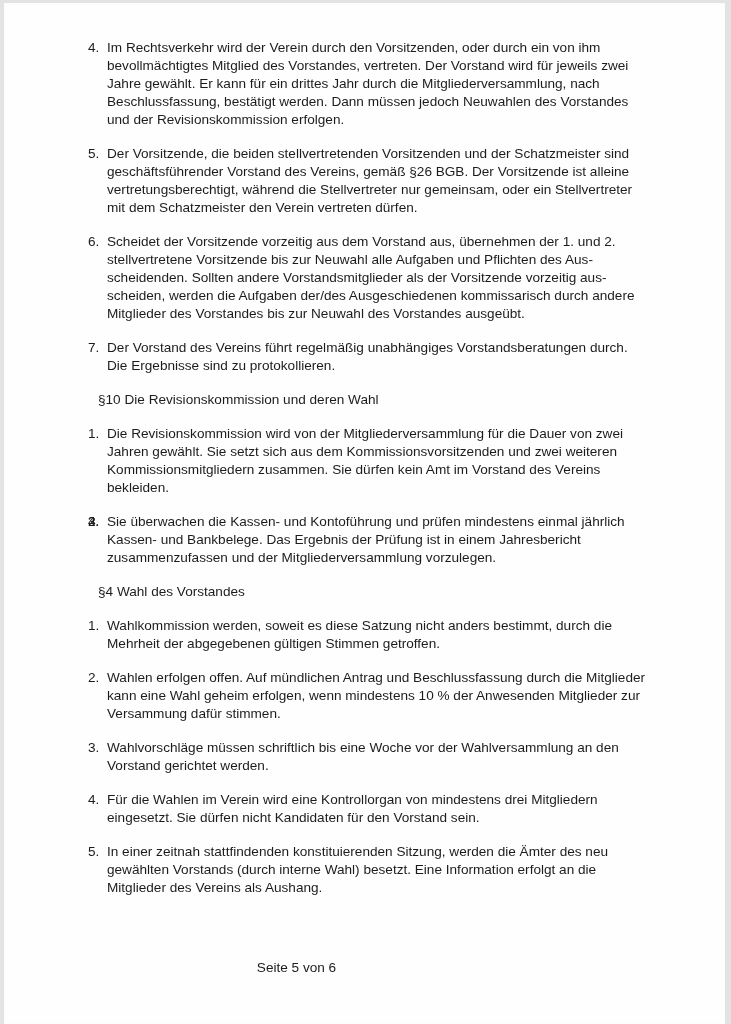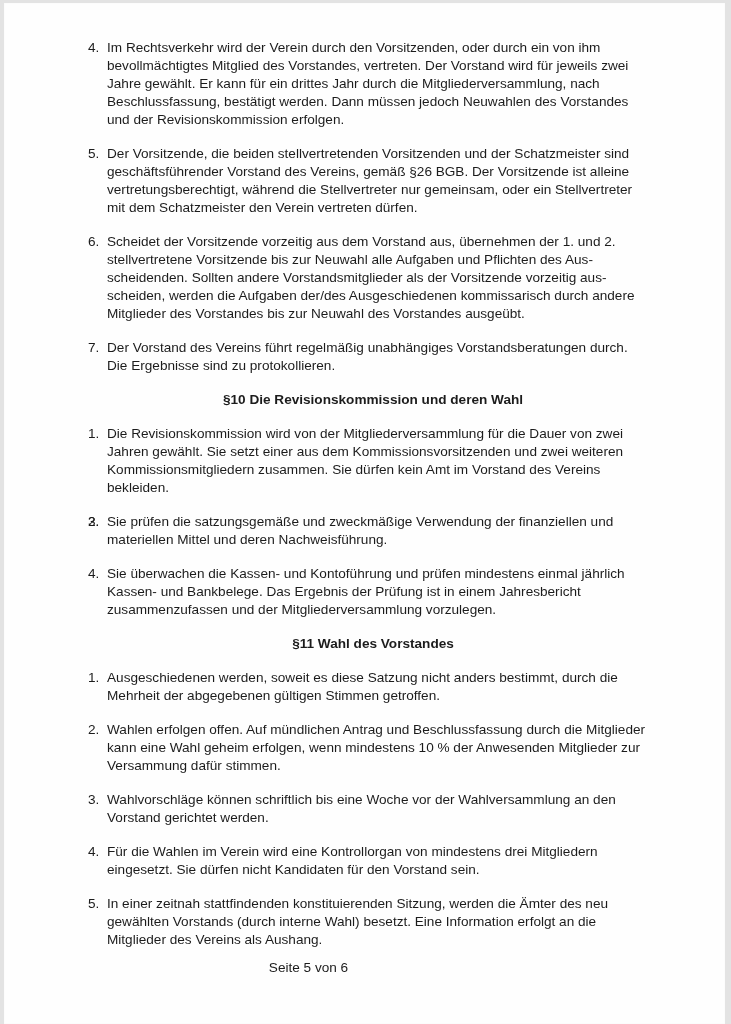--- a/index.html
+++ b/index.html
@@ -33,28 +33,27 @@
       position: relative;
       padding-left: 19px;
       margin-bottom: 16px;
     }
     .item .num {
       position: absolute;
       left: 0;
       top: 0;
     }
     .heading {
-      text-align: center;
-      font-weight: bold;
+      font-weight: normal;
       margin: 2px 0 16px 0;
       padding-left: 10px;
     }
     .footer {
       position: absolute;
-      left: 16px;
+      left: 4px;
       width: 577px;
       top: 957px;
       text-align: center;
       font-family: "Liberation Sans", sans-serif;
       font-size: 13.6px;
       color: #1c1c1c;
     }
   </style>
 </head>
 <body>
@@ -75,46 +74,45 @@
       <span>Scheidet der Vorsitzende vorzeitig aus dem Vorstand aus, übernehmen der 1. und 2. stellvertretene Vorsitzende bis zur Neuwahl alle Aufgaben und Pflichten des Aus­scheidenden. Sollten andere Vorstandsmitglieder als der Vorsitzende vorzeitig aus­scheiden, werden die Aufgaben der/des Ausgeschiedenen kommissarisch durch andere Mitglieder des Vorstandes bis zur Neuwahl des Vorstandes ausgeübt.</span>
     </div>
     <div class="item">
       <span class="num">7.</span>
       <span>Der Vorstand des Vereins führt regelmäßig unabhängiges Vorstandsberatungen durch. Die Ergebnisse sind zu protokollieren.</span>
     </div>
 
     <div class="heading">§10 Die Revisionskommission und deren Wahl</div>
     <div class="item">
       <span class="num">1.</span>
-      <span>Die Revisionskommission wird von der Mitgliederversammlung für die Dauer von zwei Jahren gewählt. Sie setzt einer aus dem Kommissionsvorsitzenden und zwei weiteren Kommissionsmitgliedern zusammen. Sie dürfen kein Amt im Vorstand des Vereins bekleiden.</span>
+      <span>Die Revisionskommission wird von der Mitgliederversammlung für die Dauer von zwei Jahren gewählt. Sie setzt sich aus dem Kommissionsvorsitzenden und zwei weiteren Kommissionsmitgliedern zusammen. Sie dürfen kein Amt im Vorstand des Vereins bekleiden.</span>
     </div>
     <div class="item">
       <span class="num">2.</span>
     </div>
     <div class="item">
       <span class="num">3.</span>
-      <span>Sie prüfen die satzungsgemäße und zweckmäßige Verwendung der finanziellen und materiellen Mittel und deren Nachweisführung.</span>
     </div>
     <div class="item">
       <span class="num">4.</span>
       <span>Sie überwachen die Kassen- und Kontoführung und prüfen mindestens einmal jährlich Kassen- und Bankbelege. Das Ergebnis der Prüfung ist in einem Jahresbericht zusammenzufassen und der Mitgliederversammlung vorzulegen.</span>
     </div>
 
-    <div class="heading">§11 Wahl des Vorstandes</div>
+    <div class="heading">§4 Wahl des Vorstandes</div>
     <div class="item">
       <span class="num">1.</span>
-      <span>Ausgeschiedenen werden, soweit es diese Satzung nicht anders bestimmt, durch die Mehrheit der abgegebenen gültigen Stimmen getroffen.</span>
+      <span>Wahlkommission werden, soweit es diese Satzung nicht anders bestimmt, durch die Mehrheit der abgegebenen gültigen Stimmen getroffen.</span>
     </div>
     <div class="item">
       <span class="num">2.</span>
       <span>Wahlen erfolgen offen. Auf mündlichen Antrag und Beschlussfassung durch die Mitglieder kann eine Wahl geheim erfolgen, wenn mindestens 10 % der Anwesenden Mitglieder zur Versammung dafür stimmen.</span>
     </div>
     <div class="item">
       <span class="num">3.</span>
-      <span>Wahlvorschläge können schriftlich bis eine Woche vor der Wahlversammlung an den Vorstand gerichtet werden.</span>
+      <span>Wahlvorschläge müssen schriftlich bis eine Woche vor der Wahlversammlung an den Vorstand gerichtet werden.</span>
     </div>
     <div class="item">
       <span class="num">4.</span>
       <span>Für die Wahlen im Verein wird eine Kontrollorgan von mindestens drei Mitgliedern eingesetzt. Sie dürfen nicht Kandidaten für den Vorstand sein.</span>
     </div>
     <div class="item">
       <span class="num">5.</span>
       <span>In einer zeitnah stattfindenden konstituierenden Sitzung, werden die Ämter des neu gewählten Vorstands (durch interne Wahl) besetzt. Eine Information erfolgt an die Mitglieder des Vereins als Aushang.</span>
     </div>
 

